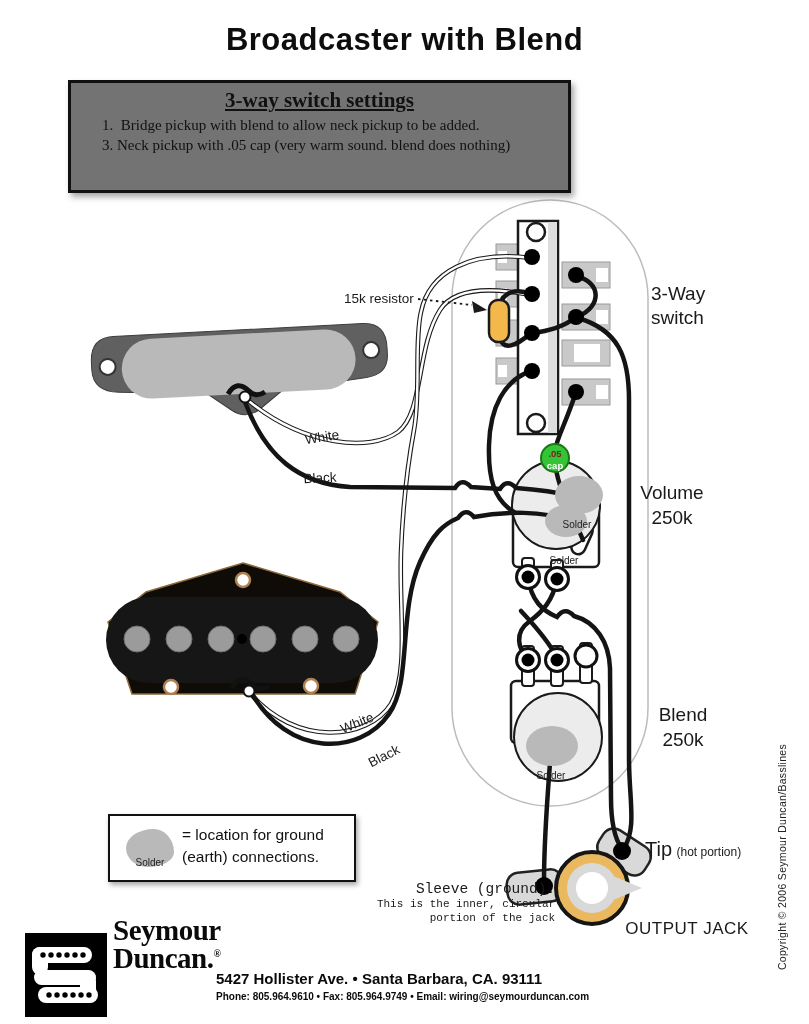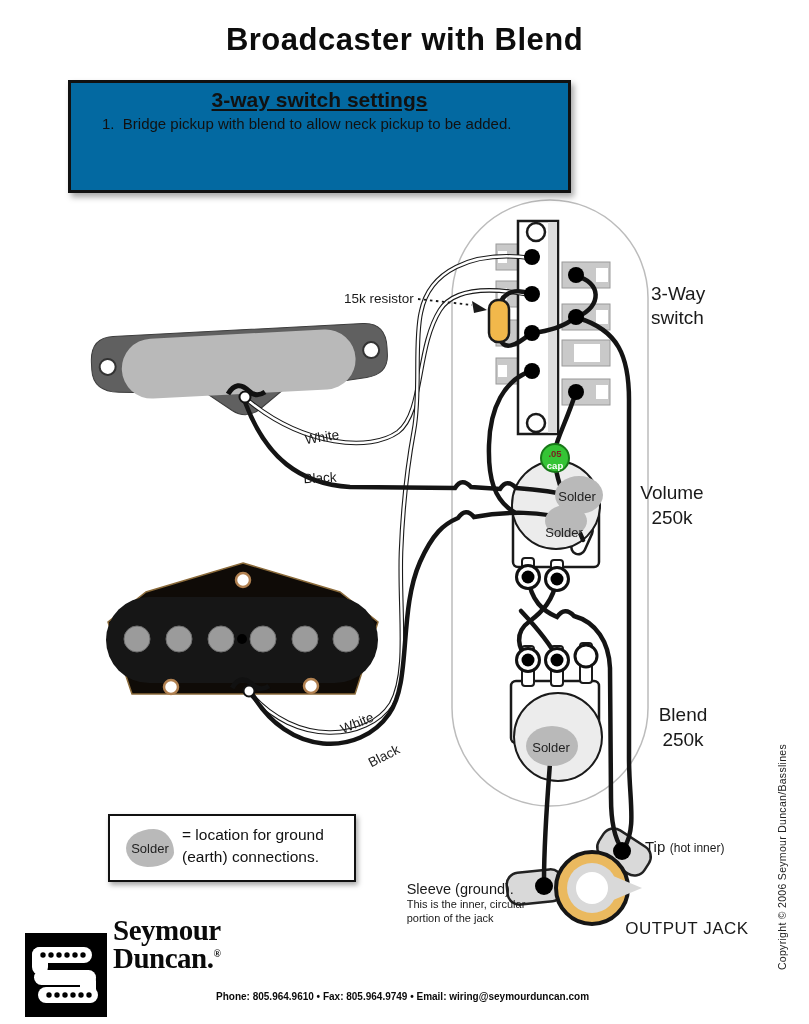--- a/index.html
+++ b/index.html
@@ -3,46 +3,46 @@
 <meta charset="utf-8">
 <style>
   html,body{margin:0;padding:0;background:#888;}
   .canvas{position:relative;width:809px;height:1024px;background:#ffffff;overflow:hidden;
           font-family:"Liberation Sans",sans-serif;color:#111;margin:0 auto;}
   svg.diagram{position:absolute;left:0;top:0;}
   .lbl{position:absolute;white-space:nowrap;color:#1a1a1a;}
   .center{transform:translate(-50%,-50%);}
   .page-title{position:absolute;top:22px;left:0;width:100%;text-align:center;
               font-size:31px;font-weight:bold;letter-spacing:.5px;color:#0d0d0d;}
-  .settings{position:absolute;left:68px;top:80px;width:497px;height:107px;background:#0369a1;
-            border:3px solid #111;box-shadow:3px 4px 6px rgba(0,0,0,.35);}
+  .settings{position:absolute;left:68px;top:80px;width:497px;height:107px;background:#737373;
+            border:3px solid #111;box-shadow:3px 4px 6px rgba(0,0,0,.35);font-family:Liberation Serif, serif;}
   .settings h2{margin:5px 0 2px 0;text-align:center;font-size:21px;text-decoration:underline;}
   .settings .item{font-size:15px;line-height:1.35;padding-left:31px;white-space:pre;}
   .two-line{line-height:1.25;font-size:19px;margin-top:16px;}
   .pot-label{text-align:center;line-height:1.3;font-size:19px;}
   .wire-lbl{font-size:13.5px;}
-  .solder-lbl{font-size:13px;color:#222;}
+  .solder-lbl{font-size:10px;color:#222;margin-top:28px;}
   .cap-lbl{font-size:9.5px;font-weight:bold;}
   .legend{position:absolute;left:108px;top:814px;width:244px;height:64px;background:#fff;
           border:2.5px solid #111;box-shadow:2px 3px 5px rgba(0,0,0,.35);}
   .legend-blob{position:absolute;left:16px;top:13px;width:48px;height:38px;background:#b9b9b9;
                border-radius:58% 42% 55% 45%/50% 62% 38% 50%;
                display:flex;align-items:center;justify-content:center;}
   .legend-text{position:absolute;left:72px;top:8px;font-size:15.5px;line-height:1.45;}
   .copyright{position:absolute;left:782px;top:857px;transform:translate(-50%,-50%) rotate(-90deg);
              font-size:10.5px;letter-spacing:.3px;color:#222;white-space:nowrap;}
   .logo-box{position:absolute;left:25px;top:933px;width:82px;height:84px;background:#000;}
   .brand{position:absolute;left:113px;top:917px;font-family:"Liberation Serif",serif;
          font-weight:bold;font-size:29px;line-height:.95;color:#0a0a0a;letter-spacing:-.5px;}
   .brand sup{font-size:10px;}
   .addr1{position:absolute;left:216px;top:970px;font-size:15px;font-weight:bold;color:#0a0a0a;}
   .addr2{position:absolute;left:216px;top:991px;font-size:10px;font-weight:bold;color:#0a0a0a;}
-  .tip-lbl{font-size:15px;margin-top:16px;}
+  .tip-lbl{font-size:20px;margin-top:16px;}
   .tip-note{font-size:12px;}
-  .sleeve-lbl{text-align:left;transform:translate(-50%,0);line-height:1.2;}
+  .sleeve-lbl{text-align:right;transform:translate(-50%,0);line-height:1.2;font-family:Liberation Mono, monospace;}
   .sleeve-l1{font-size:14.5px;}
   .sleeve-l23{font-size:11px;}
   .outjack{font-size:17px;letter-spacing:.5px;}
 </style>
 </head>
 <body>
 
 <div class="canvas">
 
   <svg class="diagram" width="809" height="1024" viewBox="0 0 809 1024">
@@ -194,20 +194,21 @@
       <line x1="418" y1="299" x2="472" y2="305" stroke="#1a1a1a" stroke-width="1.8" stroke-dasharray="2.5,3.5"></line>
       <polygon points="487,310 472,301 474,313" fill="#1a1a1a"></polygon>
     </g>
   </svg>
 
   <div class="page-title">Broadcaster with Blend</div>
 
   <div class="settings">
     <h2>3-way switch settings</h2>
     <div class="item">1.  Bridge pickup with blend to allow neck pickup to be added.</div>
+    <div class="item">3. Neck pickup with .05 cap (very warm sound. blend does nothing)</div>
   </div>
 
   <div class="lbl wire-lbl" style="left:344px;top:291px;">15k resistor</div>
 
   <div class="lbl two-line" style="left:651px;top:266px;">
     <div>3-Way</div>
     <div>switch</div>
   </div>
 
   <div class="lbl pot-label center" style="left:672px;top:506px;">
@@ -227,21 +228,21 @@
 
   <div class="lbl solder-lbl center" style="left:577px;top:496px;">Solder</div>
   <div class="lbl solder-lbl center" style="left:564px;top:532px;">Solder</div>
   <div class="lbl solder-lbl center" style="left:551px;top:747px;">Solder</div>
 
   <div class="lbl cap-lbl center" style="left:555px;top:453px;color:#7a2121;">.05</div>
   <div class="lbl cap-lbl center" style="left:555px;top:465px;color:#ffffff;">cap</div>
 
   <div class="lbl" style="left:645px;top:838px;">
     <span class="tip-lbl">Tip</span>
-    <span class="tip-note">(hot inner)</span>
+    <span class="tip-note">(hot portion)</span>
   </div>
 
   <div class="lbl sleeve-lbl" style="left:466px;top:881px;">
     <div class="sleeve-l1">Sleeve (ground).</div>
     <div class="sleeve-l23">This is the inner, circular</div>
     <div class="sleeve-l23">portion of the jack</div>
   </div>
 
   <div class="lbl outjack center" style="left:687px;top:929px;">OUTPUT JACK</div>
 
@@ -279,15 +280,16 @@
           <circle cx="64" cy="62" r="2.7"></circle>
       </g>
     </svg>
   </div>
 
   <div class="brand">
     <div>Seymour</div>
     <div><span>Duncan.</span><sup>®</sup></div>
   </div>
 
+  <div class="addr1">5427 Hollister Ave.  •  Santa Barbara, CA. 93111</div>
   <div class="addr2">Phone: 805.964.9610  •  Fax: 805.964.9749  •  Email: wiring@seymourduncan.com</div>
 
 </div>
 
 </body></html>

